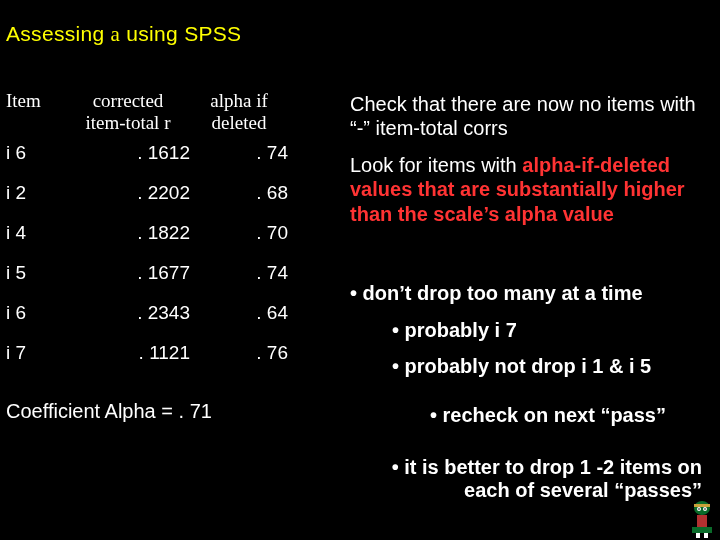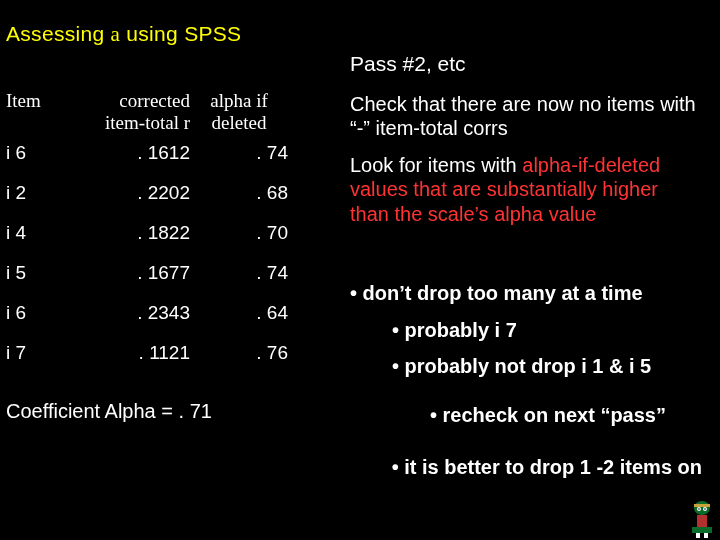--- a/index.html
+++ b/index.html
@@ -46,21 +46,21 @@
   .trow {
     display: flex;
     height: 40px;
     align-items: flex-start;
   }
   .hcell1 {
     width: 60px;
   }
   .hcell2 {
     width: 124px;
-    text-align: right;
+    text-align: center;
   }
   .hcell3 {
     width: 98px;
     text-align: center;
   }
   .hrow {
     height: 52px;
     align-items: flex-start;
     font-family: Liberation Serif, serif;
   }
@@ -77,21 +77,21 @@
     position: absolute;
     top: 92px;
     left: 350px;
     width: 352px;
     font-size: 20px;
     line-height: 1.22;
   }
   .right p {
     margin: 0 0 12px 0;
   }
-  .red { color: #ff3333; }
+  .red { color: #ff3333; font-weight: bold; }
   .b1 {
     position: absolute;
     left: 350px;
     width: 356px;
     font-size: 20px;
     font-weight: bold;
   }
   .b-pos-1 { top: 282px; }
   .b-pos-2 { top: 319px; left: 392px; }
   .b-pos-3 { top: 355px; left: 392px; }
@@ -108,21 +108,20 @@
 </style>
 </head>
 <body>
 
 <div class="slide">
 
   <div class="title">
     <span>Assessing </span><span class="alpha">a</span><span>  using SPSS</span>
   </div>
 
-  <div class="pass">Pass #2, etc</div>
 
   <div class="table">
     <div class="trow hrow">
       <div class="hcell1">Item</div>
       <div class="hcell2">
         <div>corrected</div>
         <div>item-total r</div>
       </div>
       <div class="hcell3">
         <div>alpha if</div>
@@ -170,20 +169,21 @@
       <span>Look for items with </span><span class="red">alpha-if-deleted values that are substantially higher than the scale’s alpha value</span>
     </p>
   </div>
 
   <div class="b1 b-pos-1">• don’t drop too many at a time</div>
   <div class="b1 b-pos-2">• probably i 7</div>
   <div class="b1 b-pos-3">• probably not drop i 1 &amp; i 5</div>
   <div class="b1 b-pos-4">• recheck on next “pass”</div>
   <div class="b1 b-pos-5">
     <div>• it is better to drop 1 -2 items on</div>
+    <div>each of several “passes”</div>
   </div>
 
   <div class="marvin">
     <svg viewBox="0 0 32 40">
       <ellipse cx="16" cy="10" rx="8" ry="7" fill="#0a6b2a"></ellipse>
       <rect x="8" y="6" width="16" height="3" fill="#c9a23a"></rect>
       <circle cx="13" cy="11" r="2" fill="#fff"></circle>
       <circle cx="19" cy="11" r="2" fill="#fff"></circle>
       <circle cx="13" cy="11" r="0.8" fill="#000"></circle>
       <circle cx="19" cy="11" r="0.8" fill="#000"></circle>

